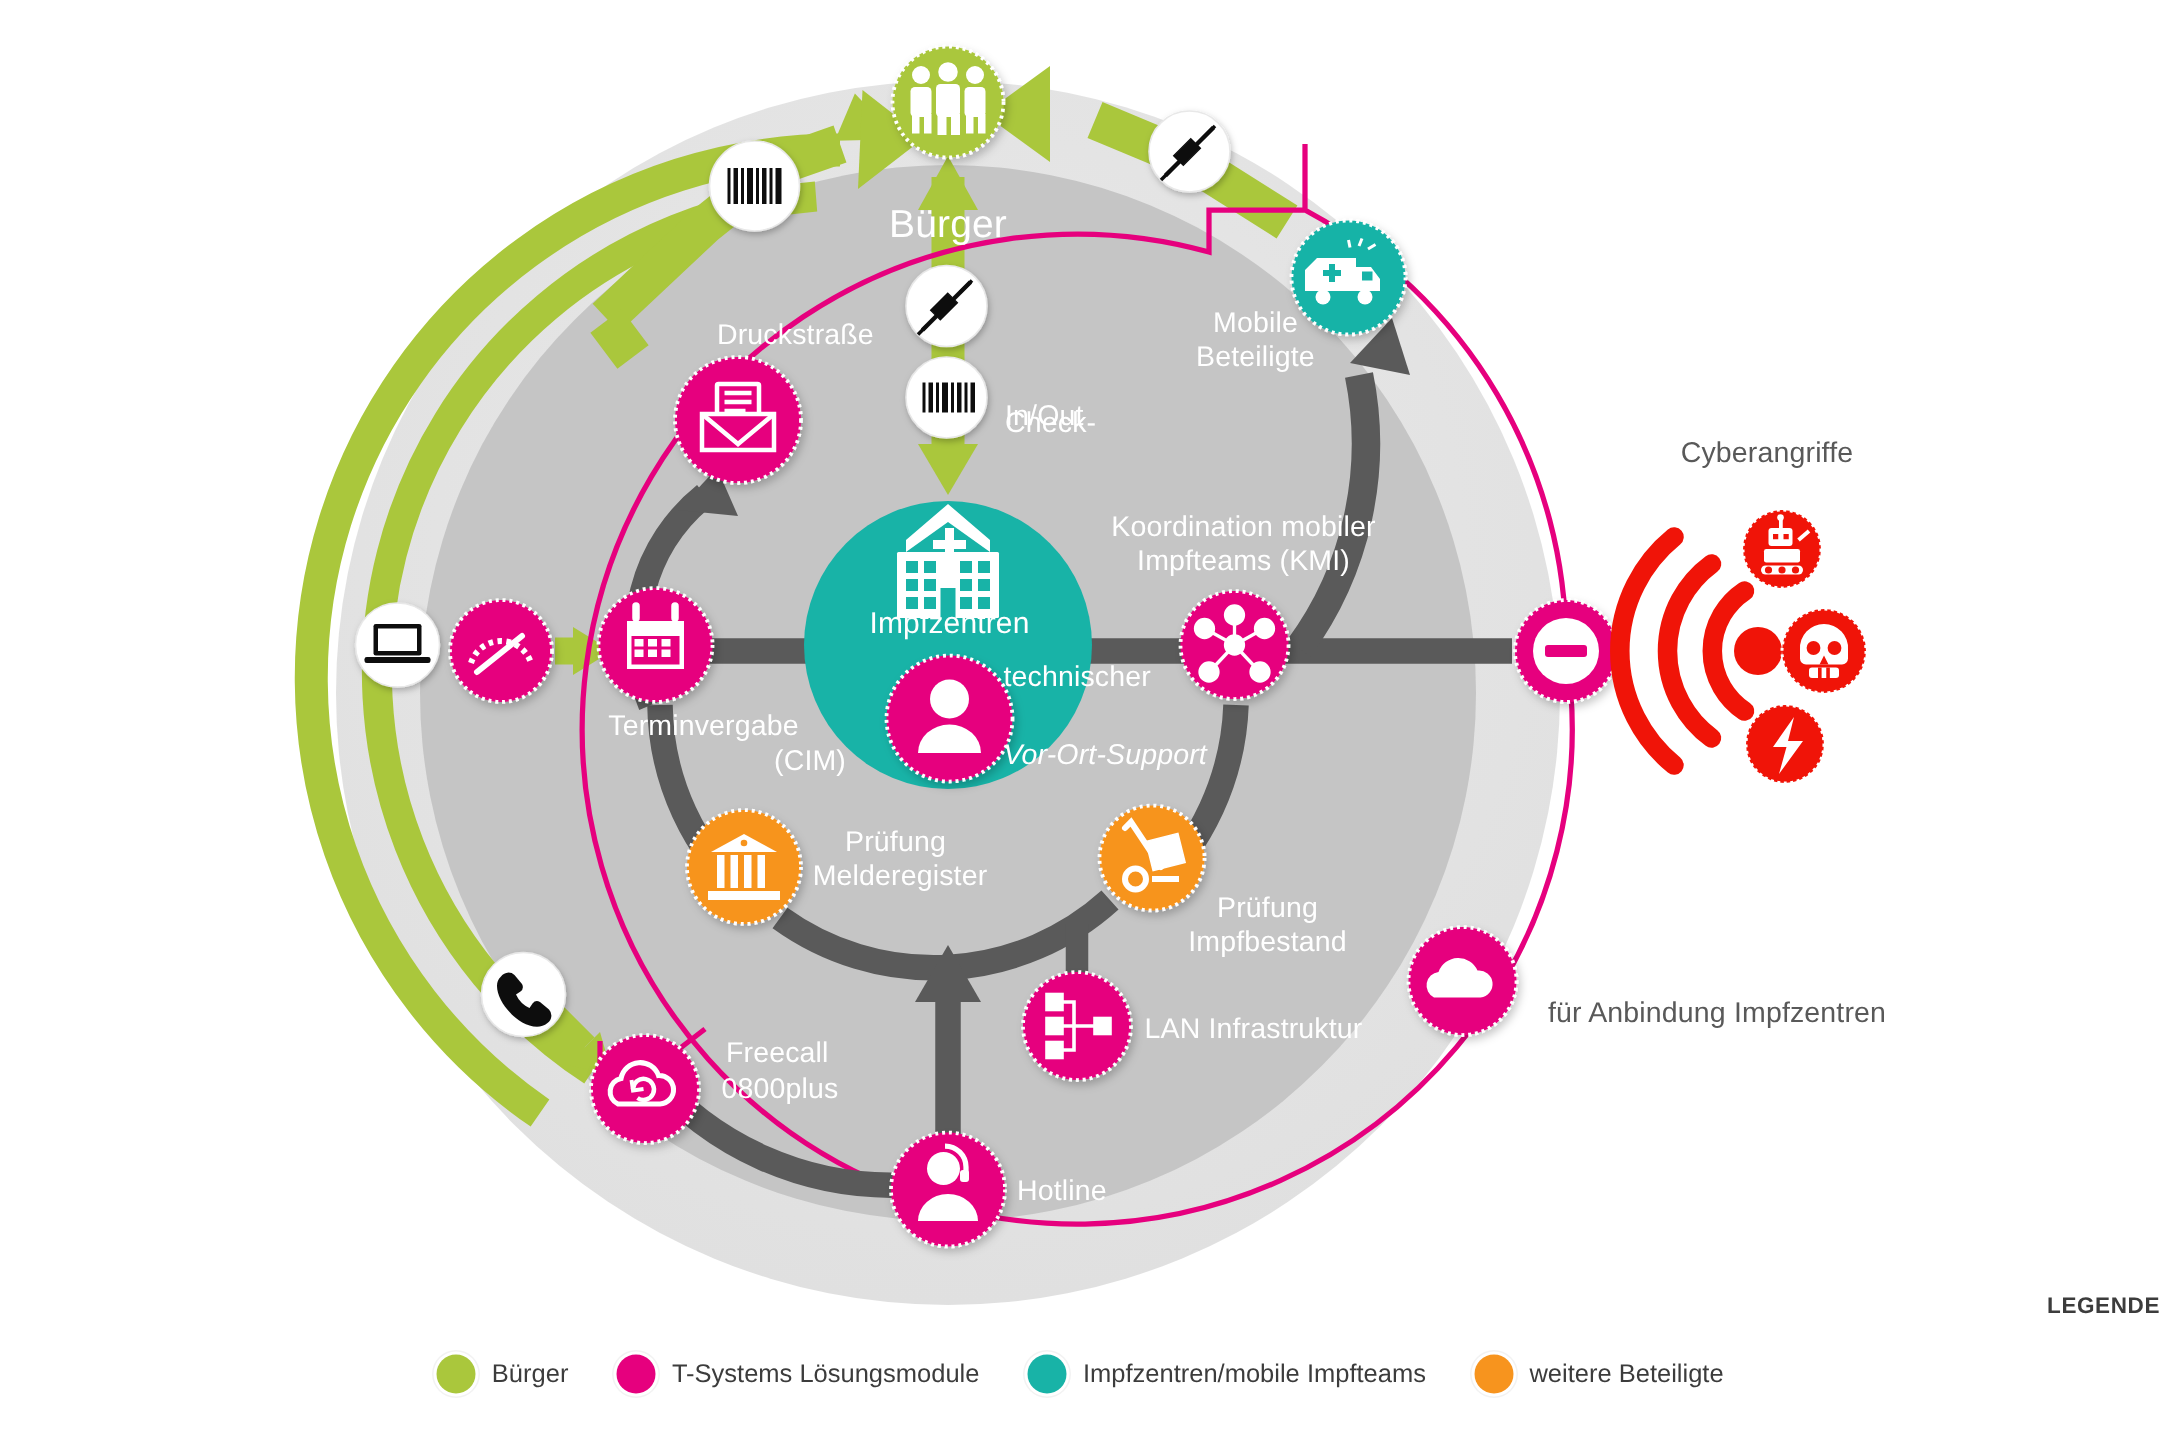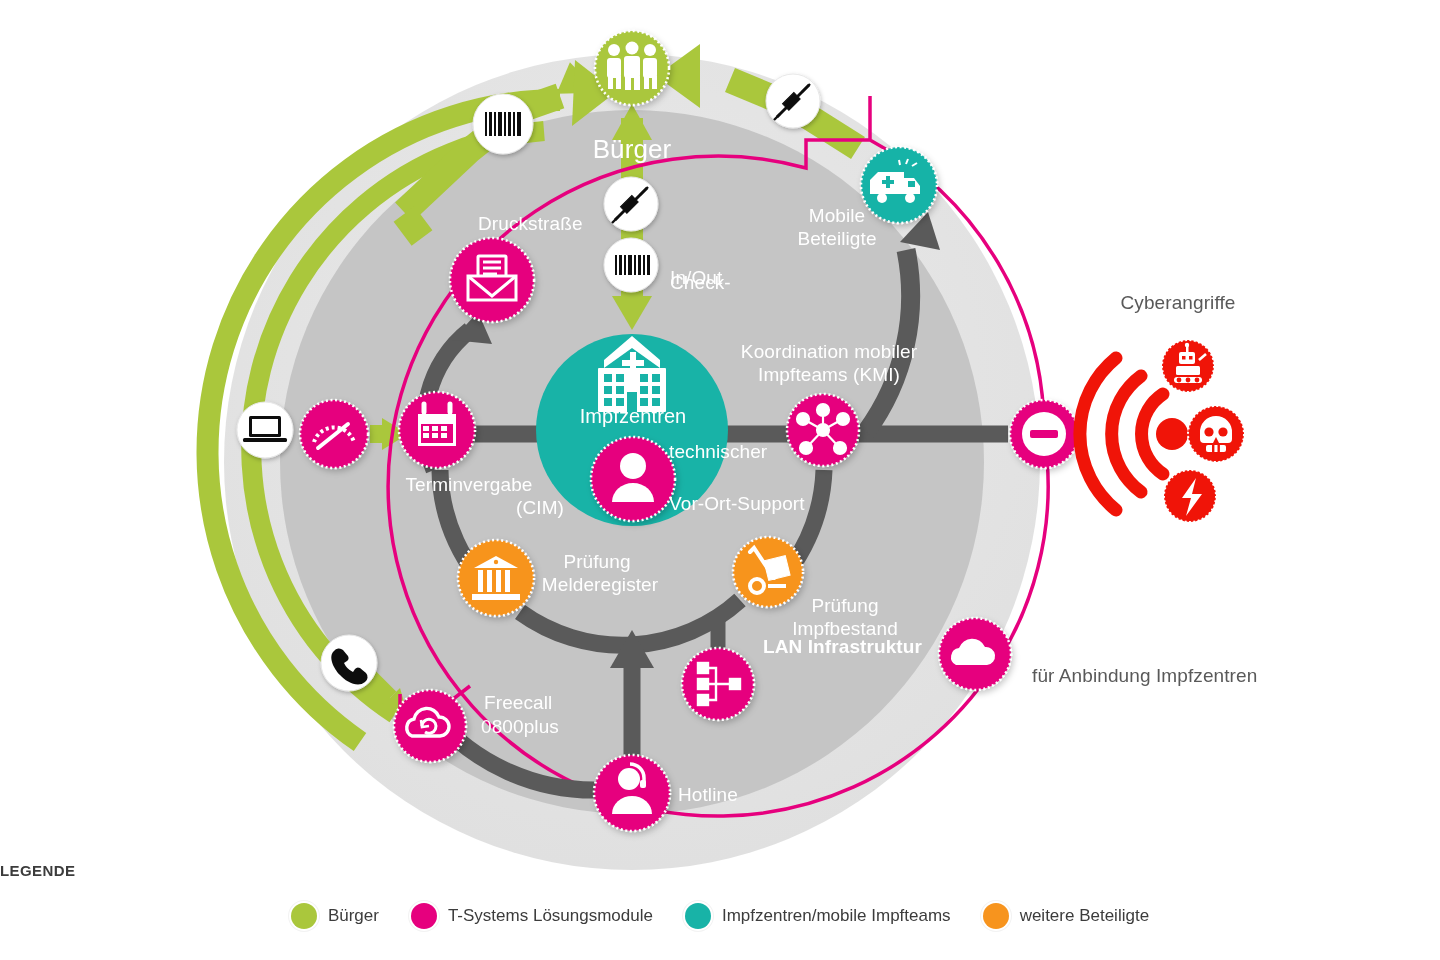--- a/index.html
+++ b/index.html
@@ -10,21 +10,21 @@
   }
   #stage{position:absolute;left:0;top:0;width:1185px;height:960px;}
   svg#diagram{position:absolute;left:0;top:0;width:1440px;height:960px;display:block;}
 
   
   .lbl{position:absolute;color:#ffffff;font-size:19px;line-height:23px;letter-spacing:.1px;}
   .lbl.dark{color:#595959;}
   .lbl.center{text-align:center;}
 
   
-  #legend{position:absolute;left:0;top:862px;width:1440px;text-align:left;}
+  #legend{position:absolute;left:0;top:862px;width:1440px;text-align:right;}
   #legend .ltitle{font-size:15px;font-weight:bold;color:#3c3c3c;letter-spacing:.4px;}
   #legend .lrow{margin-top:24px;display:flex;justify-content:center;align-items:center;gap:0px;}
   #legend .litem{display:flex;align-items:center;margin:0 16px;}
   #legend .lswatch{width:26px;height:26px;border-radius:50%;margin-right:11px;
       box-shadow:0 0 0 2px #ffffff, 0 0 0 3px rgba(0,0,0,.05);}
   #legend .ltext{font-size:17px;color:#3c3c3c;white-space:nowrap;}
 </style>
 </head>
 <body>
 
@@ -440,32 +440,32 @@
 
 <div class="lbl center" style="left:778px;top:204px;width:118px;">Mobile</div>
 <div class="lbl center" style="left:778px;top:227px;width:118px;">Beteiligte</div>
 
 <div class="lbl center" style="left:726px;top:340px;width:206px;">Koordination mobiler</div>
 <div class="lbl center" style="left:726px;top:363px;width:206px;">Impfteams (KMI)</div>
 
 <div class="lbl center" style="left:562px;top:405px;width:142px;font-size:20px;">Impfzentren</div>
 
 <div class="lbl" style="left:669px;top:440px;width:160px;">technischer</div>
-<div class="lbl" style="left:669px;top:492px;width:180px;">Vor-Ort-Support</div>
+<div class="lbl" style="left:669px;top:492px;width:180px;font-style:italic;">Vor-Ort-Support</div>
 
 <div class="lbl center" style="left:374px;top:473px;width:190px;">Terminvergabe</div>
 <div class="lbl center" style="left:374px;top:496px;width:190px;text-align:right;">(CIM)</div>
 
 <div class="lbl center" style="left:532px;top:550px;width:130px;">Prüfung</div>
 <div class="lbl center" style="left:520px;top:573px;width:160px;">Melderegister</div>
 
 <div class="lbl center" style="left:790px;top:594px;width:110px;">Prüfung</div>
 <div class="lbl center" style="left:778px;top:617px;width:134px;">Impfbestand</div>
 
-<div class="lbl" style="left:763px;top:635px;width:220px;font-weight:bold;">LAN Infrastruktur</div>
+<div class="lbl" style="left:763px;top:675px;width:220px;">LAN Infrastruktur</div>
 
 <div class="lbl" style="left:484px;top:691px;width:130px;">Freecall</div>
 <div class="lbl" style="left:481px;top:715px;width:130px;">0800plus</div>
 
 <div class="lbl" style="left:678px;top:783px;width:120px;">Hotline</div>
 
 <div class="lbl dark center" style="left:1098px;top:291px;width:160px;">Cyberangriffe</div>
 
 <div class="lbl dark" style="left:1032px;top:664px;width:280px;">für Anbindung Impfzentren</div>
 

